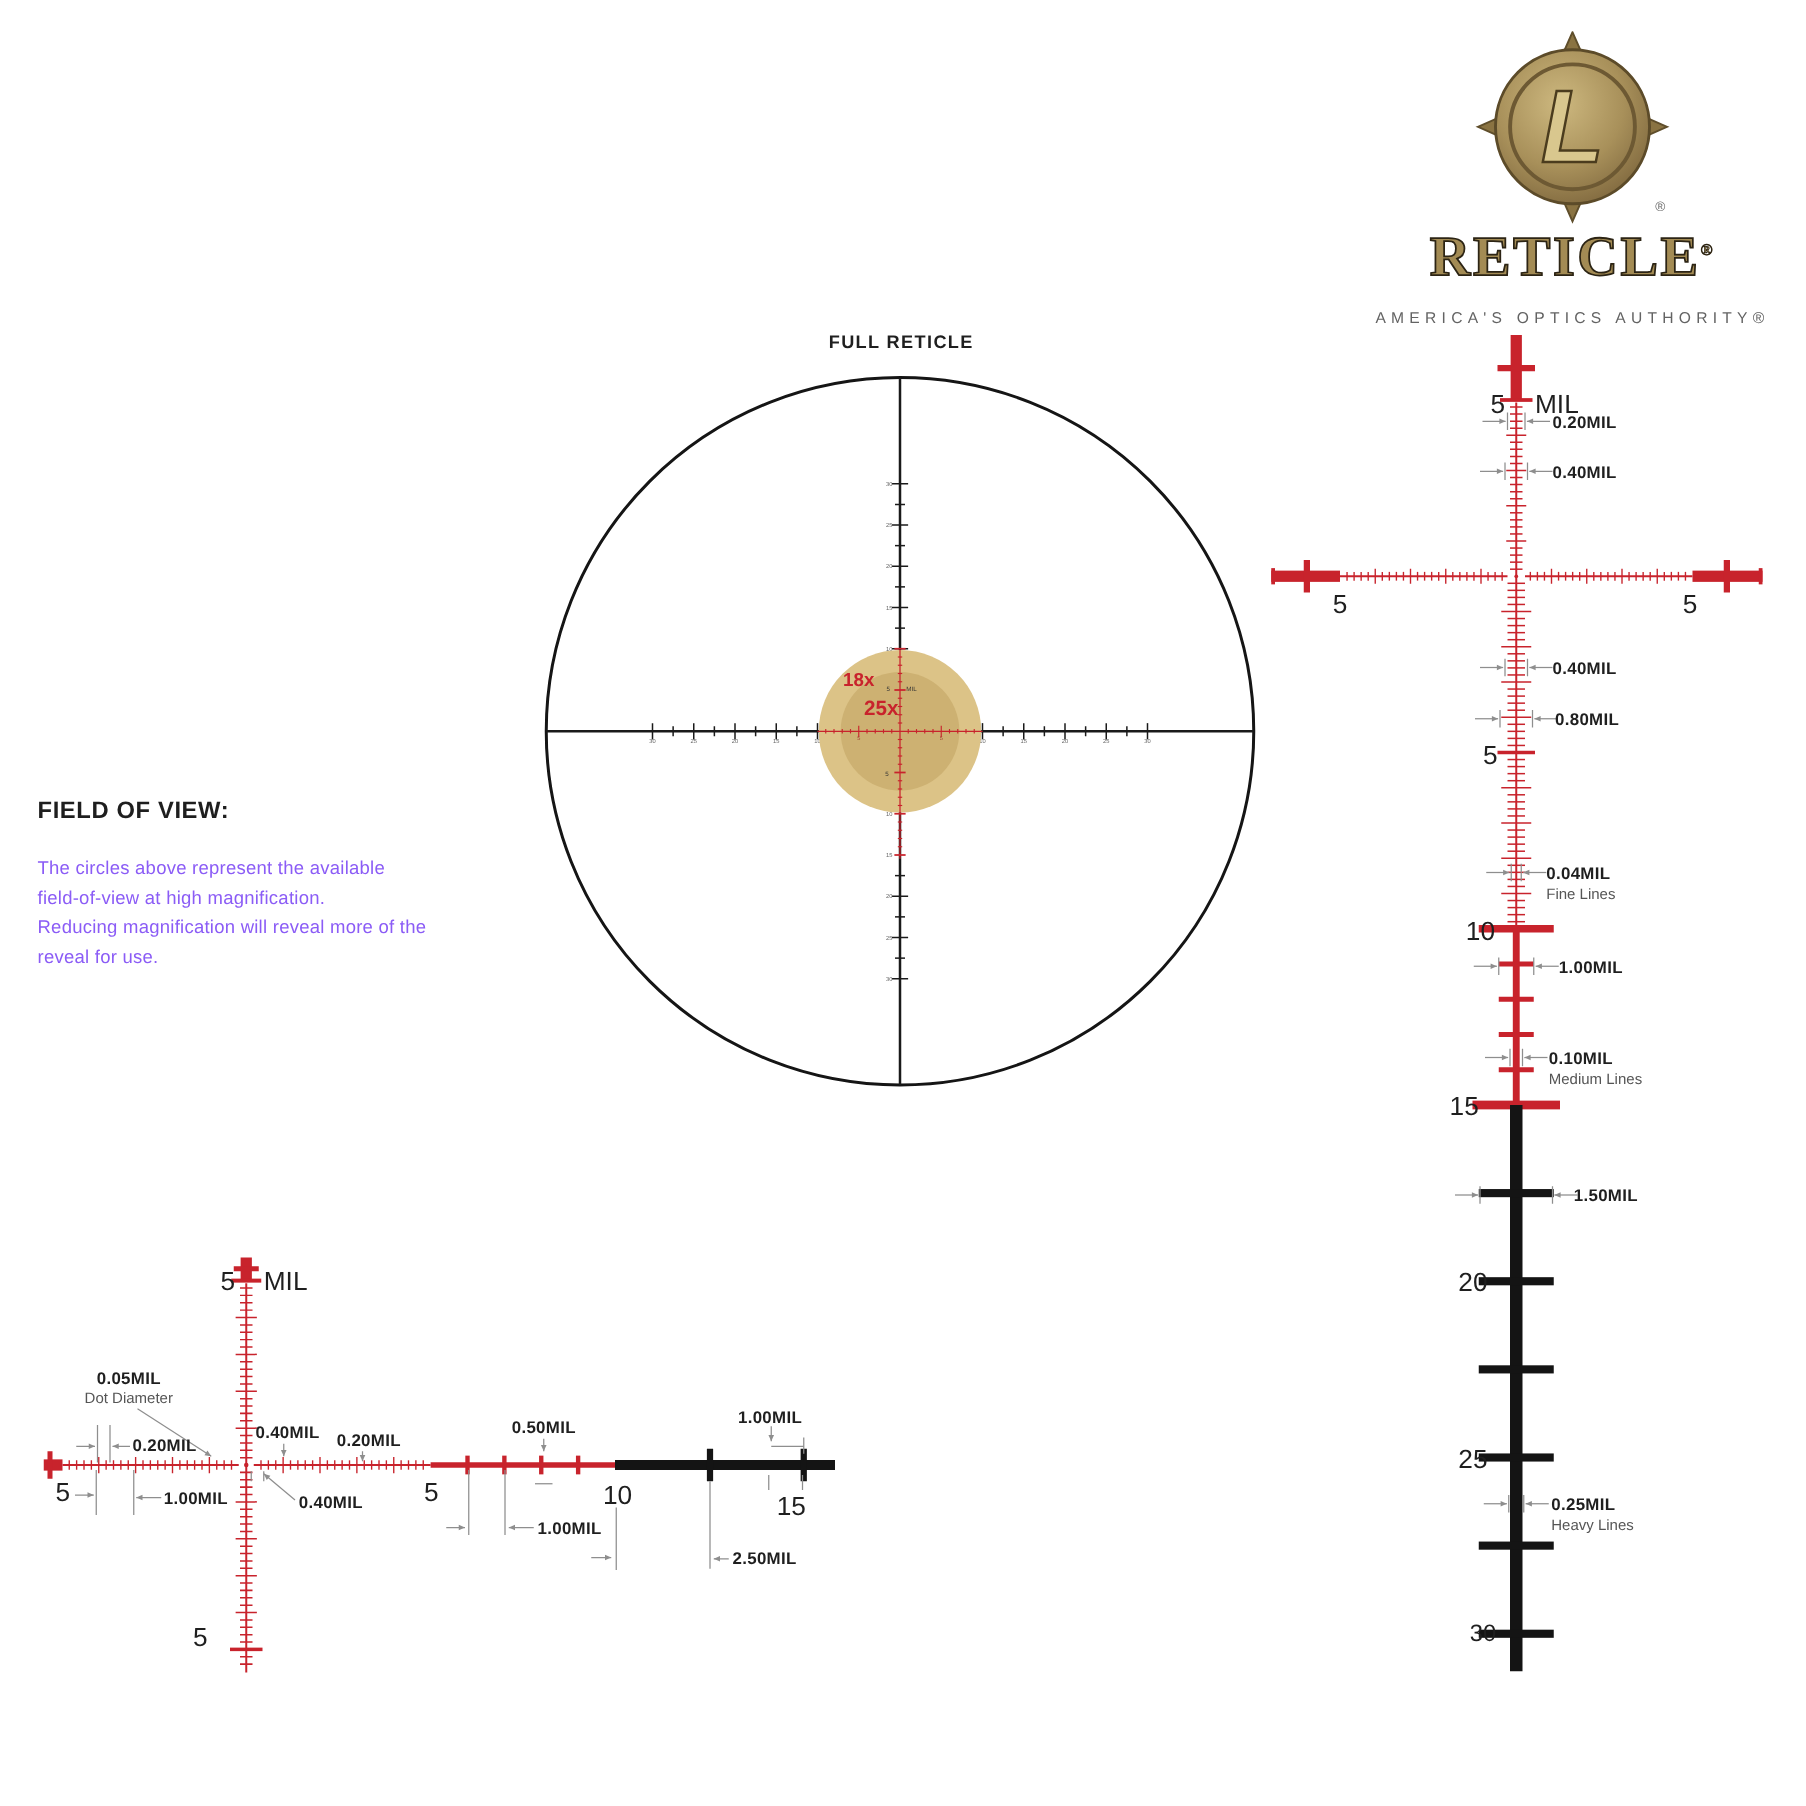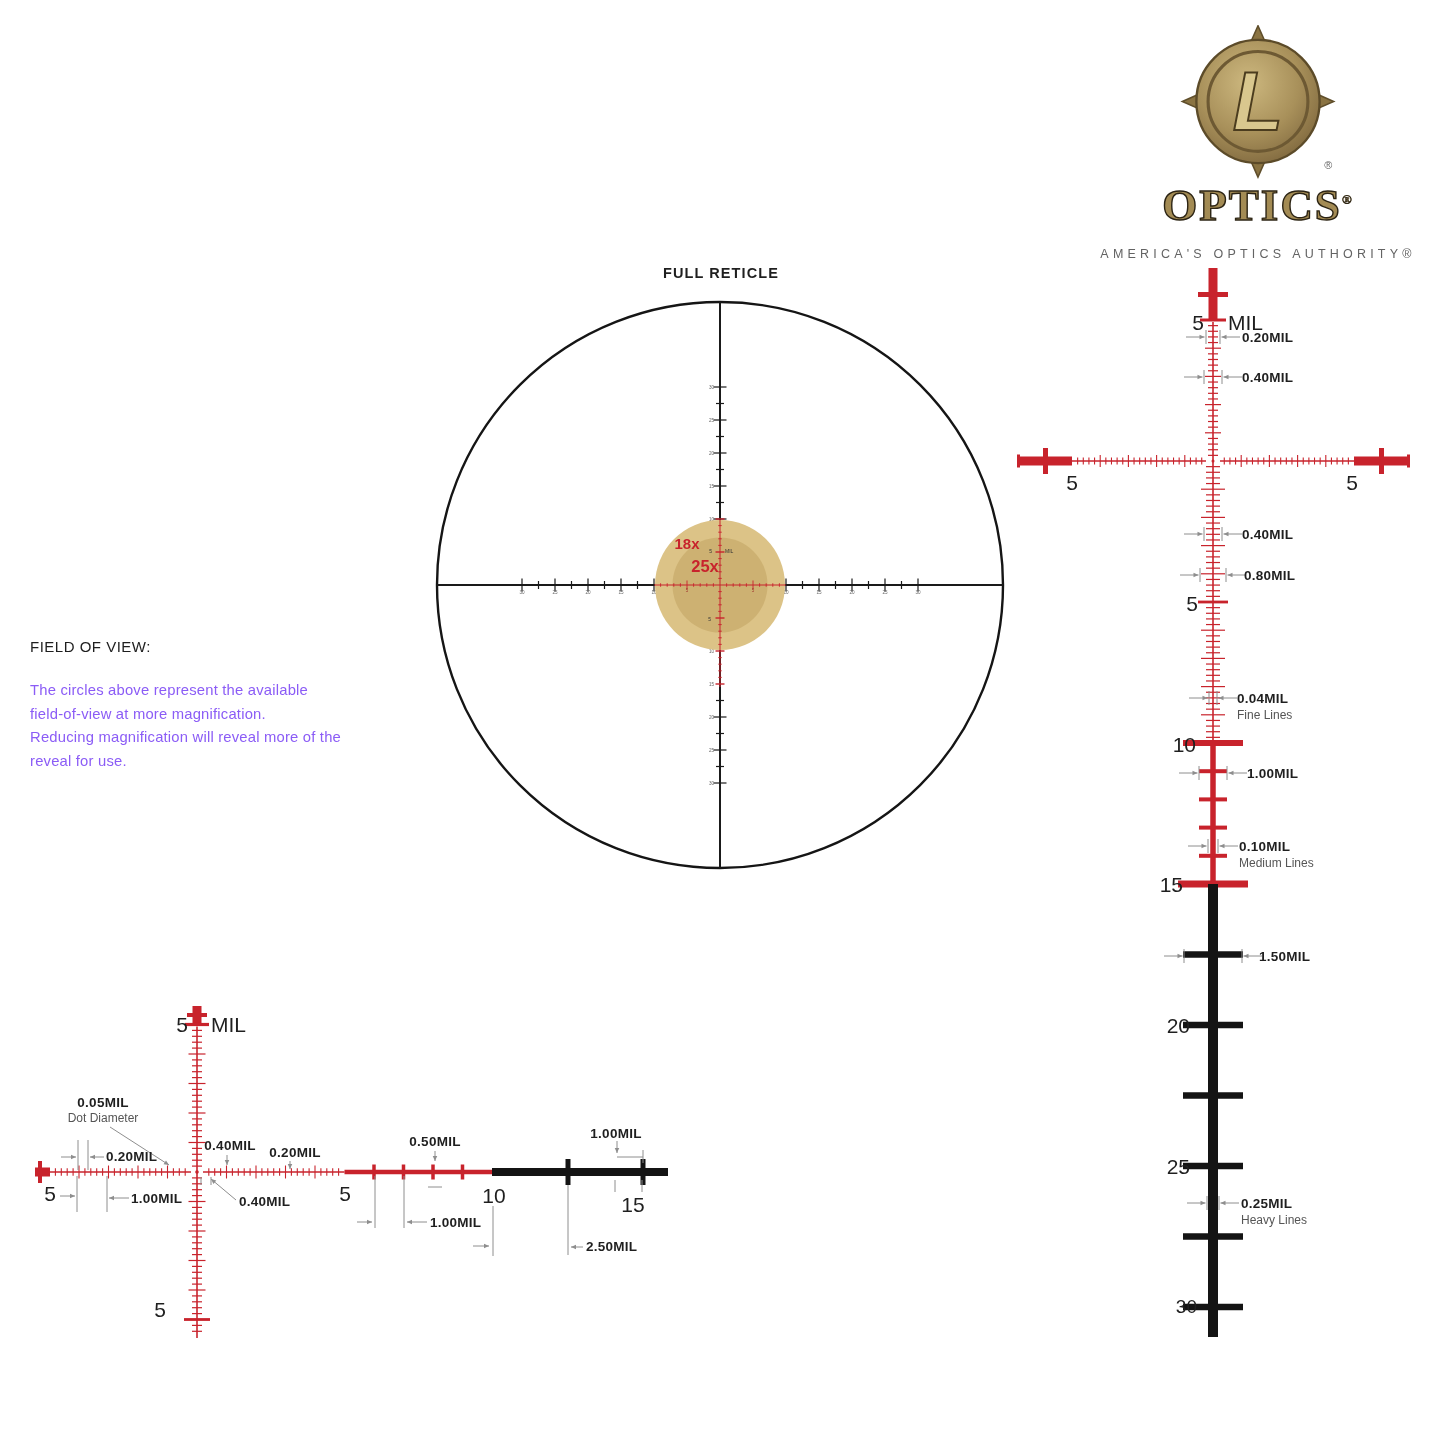--- a/index.html
+++ b/index.html
@@ -13,21 +13,21 @@
   .t-mag{font-weight:bold}
   
   .logo-block{position:absolute;left:1093px;top:25px;width:330px;text-align:center}
   .medallion{display:block;width:156px;height:156px;margin:0 auto 2px auto}
   .wordmark{font-family:"Liberation Serif",serif;font-weight:bold;font-size:45px;line-height:1;
             letter-spacing:2px;color:#a38b54;-webkit-text-stroke:1.4px #2c2414;white-space:nowrap}
   .wordmark sup{font-size:13px;-webkit-text-stroke:.6px #2c2414}
   .tagline{margin-top:19px;font-size:12.5px;letter-spacing:4.2px;color:#636363;white-space:nowrap}
   
   .fov-block{position:absolute;left:30px;top:638px;width:340px;color:#1e1e1e}
-  .fov-block h3{margin:0 0 24px 0;font-size:15px;font-weight:normal;letter-spacing:.5px}
+  .fov-block h3{margin:0 0 24px 0;font-size:19px;font-weight:bold;letter-spacing:.5px}
   .fov-line{font-size:14.8px;line-height:23.6px;color:#8b5cf6;letter-spacing:.2px}
 </style>
 </head>
 <body>
 
 <div class="logo-block">
   <svg class="medallion" viewBox="0 0 200 200">
     <defs>
       <radialGradient id="bz" cx="42%" cy="35%" r="75%">
         <stop offset="0%" stop-color="#cdb87f"></stop>
@@ -39,28 +39,28 @@
       <polygon points="100,1 85,35 115,35"></polygon>
       <polygon points="100,195 85,161 115,161"></polygon>
       <polygon points="3,98 37,83 37,113"></polygon>
       <polygon points="197,98 163,83 163,113"></polygon>
     </g>
     <circle cx="100" cy="98" r="79" fill="url(#bz)" stroke="#5c4b29" stroke-width="3"></circle>
     <circle cx="100" cy="98" r="64" fill="none" stroke="#6d5933" stroke-width="4"></circle>
     <text x="100" y="134" text-anchor="middle" font-size="106" font-family="'Liberation Serif',serif" font-style="italic" font-weight="bold" fill="#d9c78e" stroke="#4b3c1e" stroke-width="2.5">L</text>
     <text x="190" y="184" text-anchor="middle" font-size="14" fill="#666">®</text>
   </svg>
-  <div class="wordmark"><span>OPTICS</span><sup>®</sup></div>
+  <div class="wordmark"><span>RETICLE</span><sup>®</sup></div>
   <div class="tagline">AMERICA'S OPTICS AUTHORITY®</div>
 </div>
 
 <div class="fov-block">
   <h3>FIELD OF VIEW:</h3>
   <div class="fov-line">The circles above represent the available</div>
-  <div class="fov-line">field-of-view at more magnification.</div>
+  <div class="fov-line">field-of-view at high magnification.</div>
   <div class="fov-line">Reducing magnification will reveal more of the</div>
   <div class="fov-line">reveal for use.</div>
 </div>
 
 <svg id="fr-svg" class="abs" style="left:415px;top:258px" width="610" height="620" viewBox="0 0 610 620">
     <circle cx="305" cy="327" r="283" fill="none" stroke="#151515" stroke-width="2.4"></circle>
     <line x1="305" y1="44" x2="305" y2="610" stroke="#1a1a1a" stroke-width="2"></line>
     <line x1="22" y1="327" x2="588" y2="327" stroke="#1a1a1a" stroke-width="2"></line>
     <line x1="298.5" y1="261" x2="311.5" y2="261" stroke="#1a1a1a" stroke-width="1.2"></line>
     <line x1="239" y1="320.5" x2="239" y2="333.5" stroke="#1a1a1a" stroke-width="1.2"></line>

